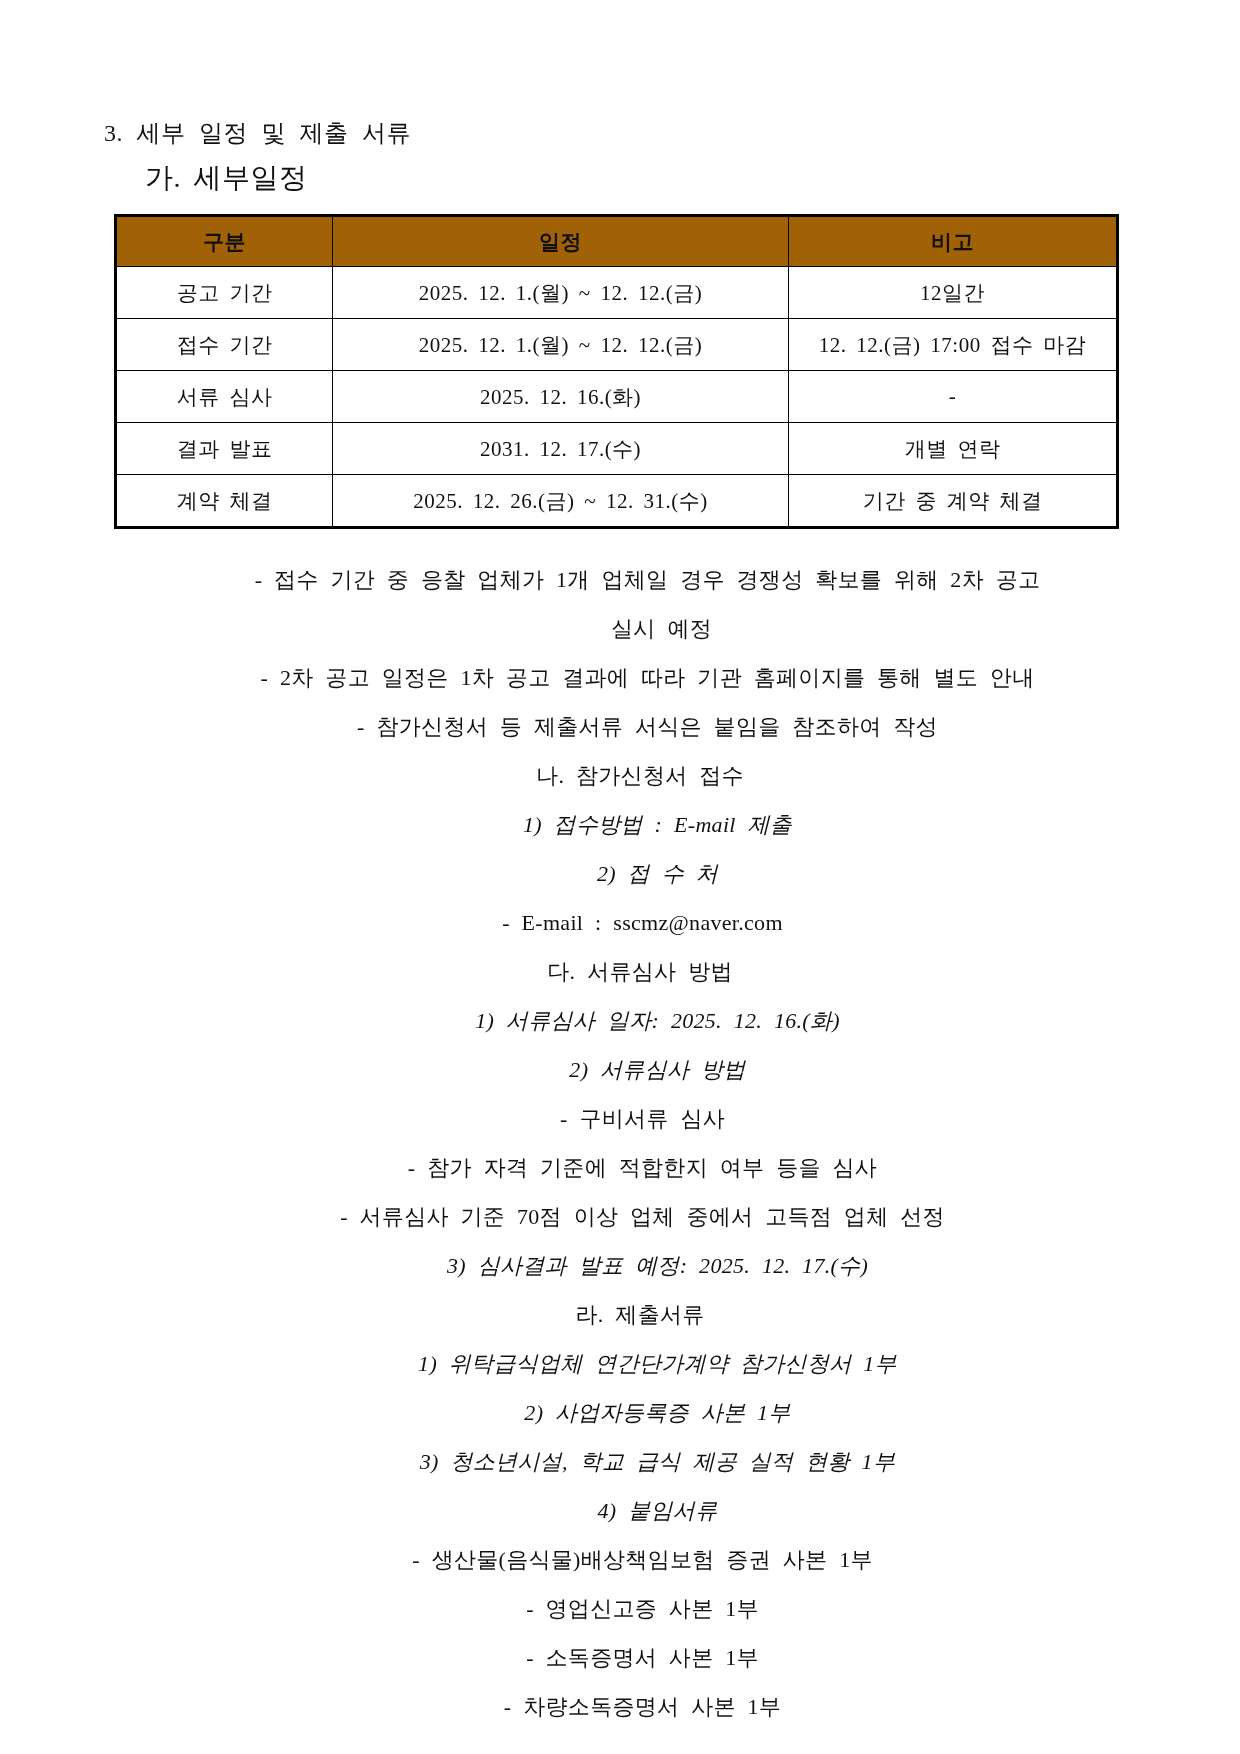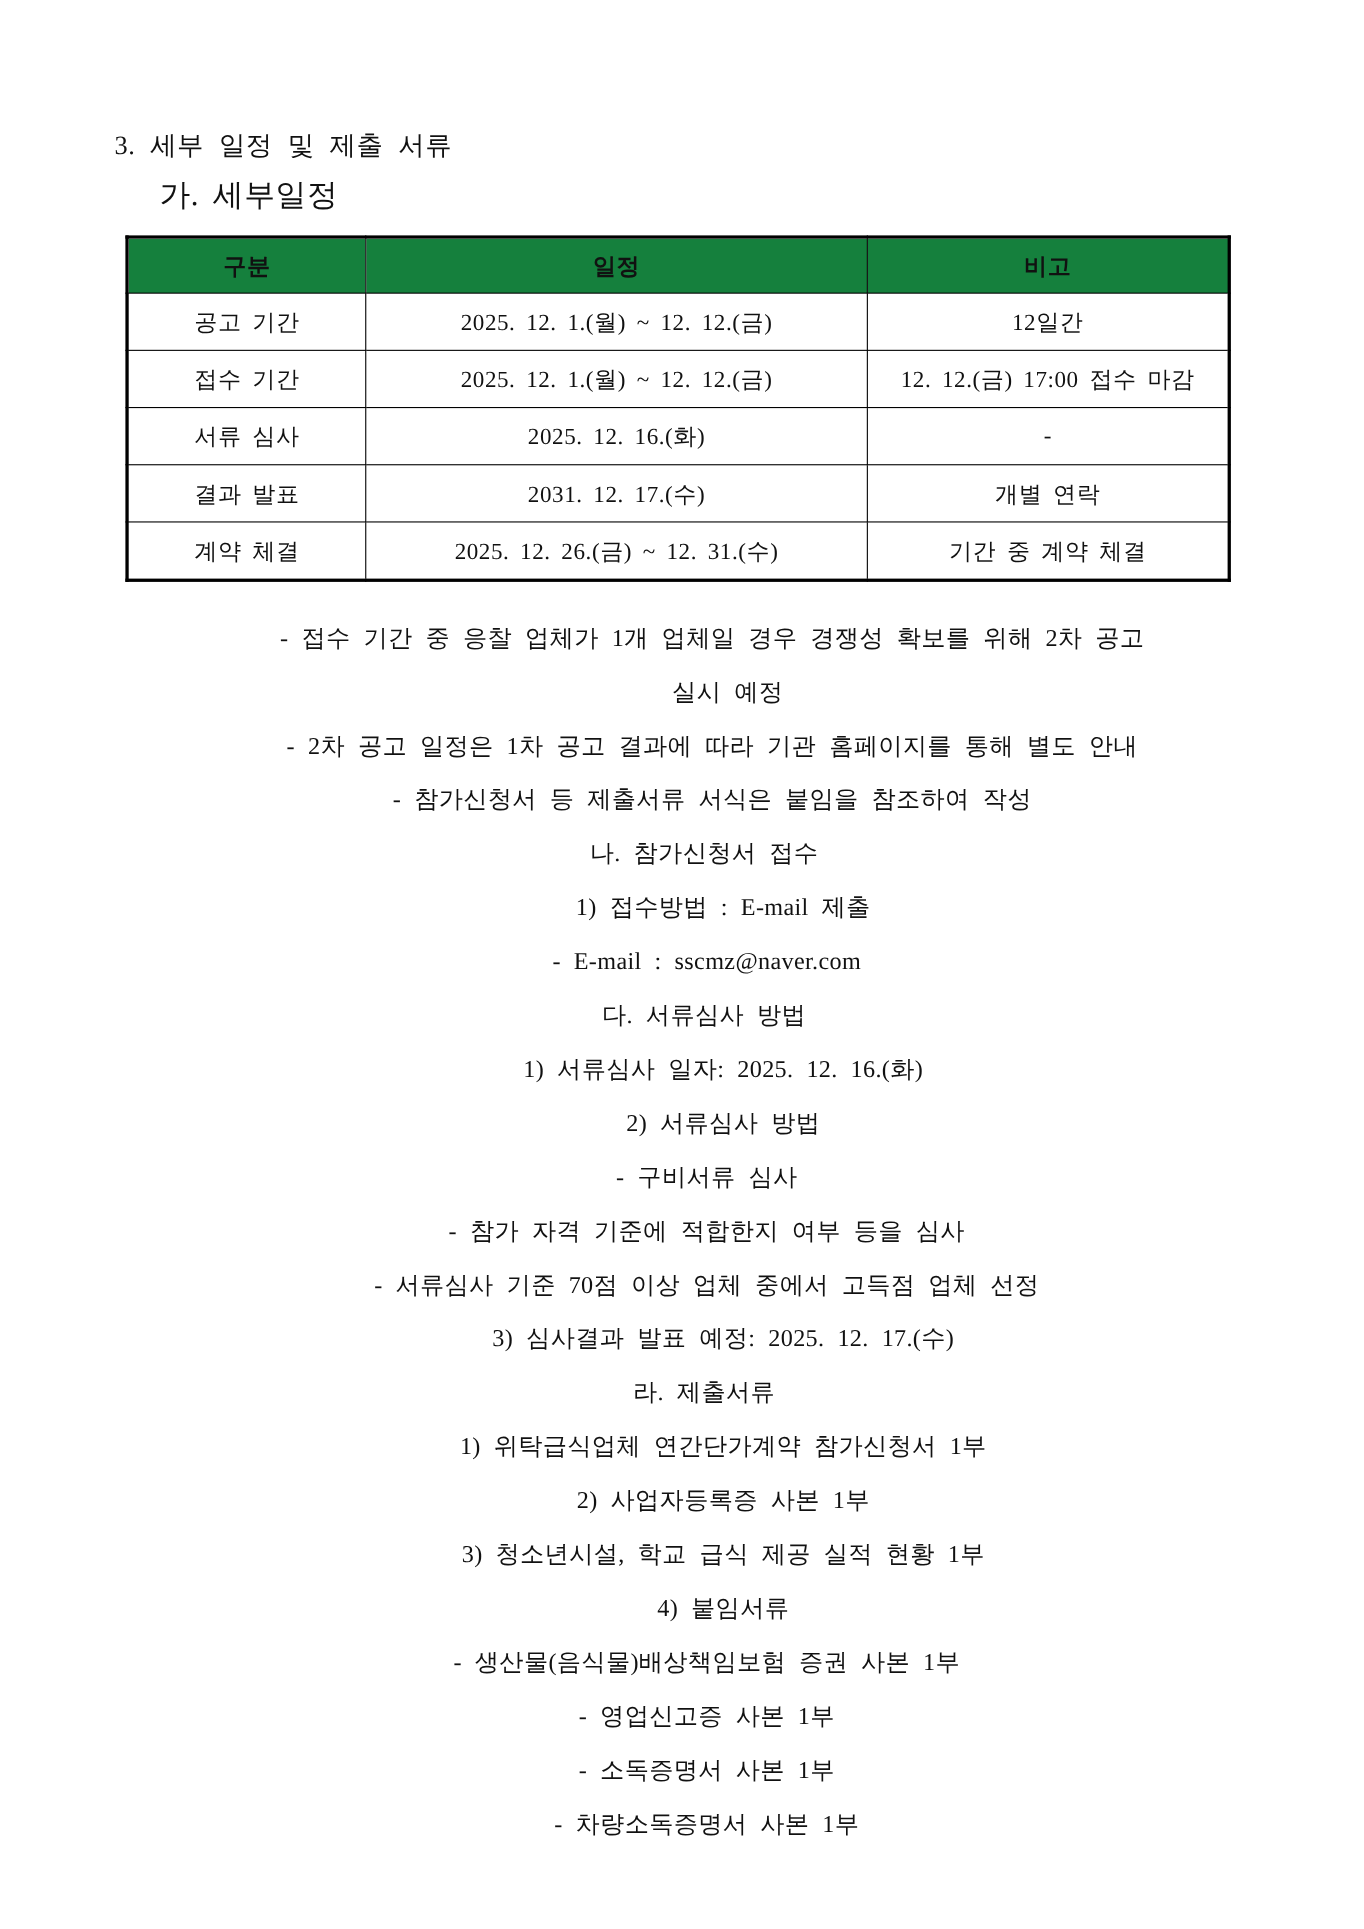--- a/index.html
+++ b/index.html
@@ -47,38 +47,38 @@
     text-align: center;
     vertical-align: middle;
     font-size: 21px;
     letter-spacing: 0.5px;
     word-spacing: 4px;
     padding: 0 4px;
     height: 51px;
     overflow: hidden;
   }
   table.schedule th {
-    background: #15803d;
+    background: #a16207;
     font-weight: bold;
     height: 49px;
   }
   col.c-cat  { width: 217px; }
   col.c-sch  { width: 456px; }
   col.c-note { width: 329px; }
   .body-lines { margin-top: 26px; }
   .line {
     font-size: 22px;
     line-height: 49px;
     letter-spacing: 0.3px;
     word-spacing: 6px;
     white-space: nowrap;
     text-align: center;
   }
   .ind-ga    { margin-left: 36px;  }  
-  .ind-num   { margin-left: 71px;  }  
+  .ind-num   { margin-left: 71px; font-style: italic;  }  
   .ind-dash1 { margin-left: 51px;  }  
   .ind-cont  { margin-left: 79px;  }  
   .ind-dash2 { margin-left: 41px;  }  
 </style>
 </head>
 <body>
 
 <div class="page">
 
   <h1 class="doc-heading">3. 세부 일정 및 제출 서류</h1>
@@ -129,20 +129,21 @@
 
   <div class="body-lines">
 
     <div class="line ind-dash1">- 접수 기간 중 응찰 업체가 1개 업체일 경우 경쟁성 확보를 위해 2차 공고</div>
     <div class="line ind-cont">실시 예정</div>
     <div class="line ind-dash1">- 2차 공고 일정은 1차 공고 결과에 따라 기관 홈페이지를 통해 별도 안내</div>
     <div class="line ind-dash1">- 참가신청서 등 제출서류 서식은 붙임을 참조하여 작성</div>
 
     <div class="line ind-ga">나. 참가신청서 접수</div>
     <div class="line ind-num">1) 접수방법 : E-mail 제출</div>
+    <div class="line ind-num">2) 접 수 처</div>
     <div class="line ind-dash2">- E-mail : sscmz@naver.com</div>
 
     <div class="line ind-ga">다. 서류심사 방법</div>
     <div class="line ind-num">1) 서류심사 일자: 2025. 12. 16.(화)</div>
     <div class="line ind-num">2) 서류심사 방법</div>
     <div class="line ind-dash2">- 구비서류 심사</div>
     <div class="line ind-dash2">- 참가 자격 기준에 적합한지 여부 등을 심사</div>
     <div class="line ind-dash2">- 서류심사 기준 70점 이상 업체 중에서 고득점 업체 선정</div>
     <div class="line ind-num">3) 심사결과 발표 예정: 2025. 12. 17.(수)</div>
 

